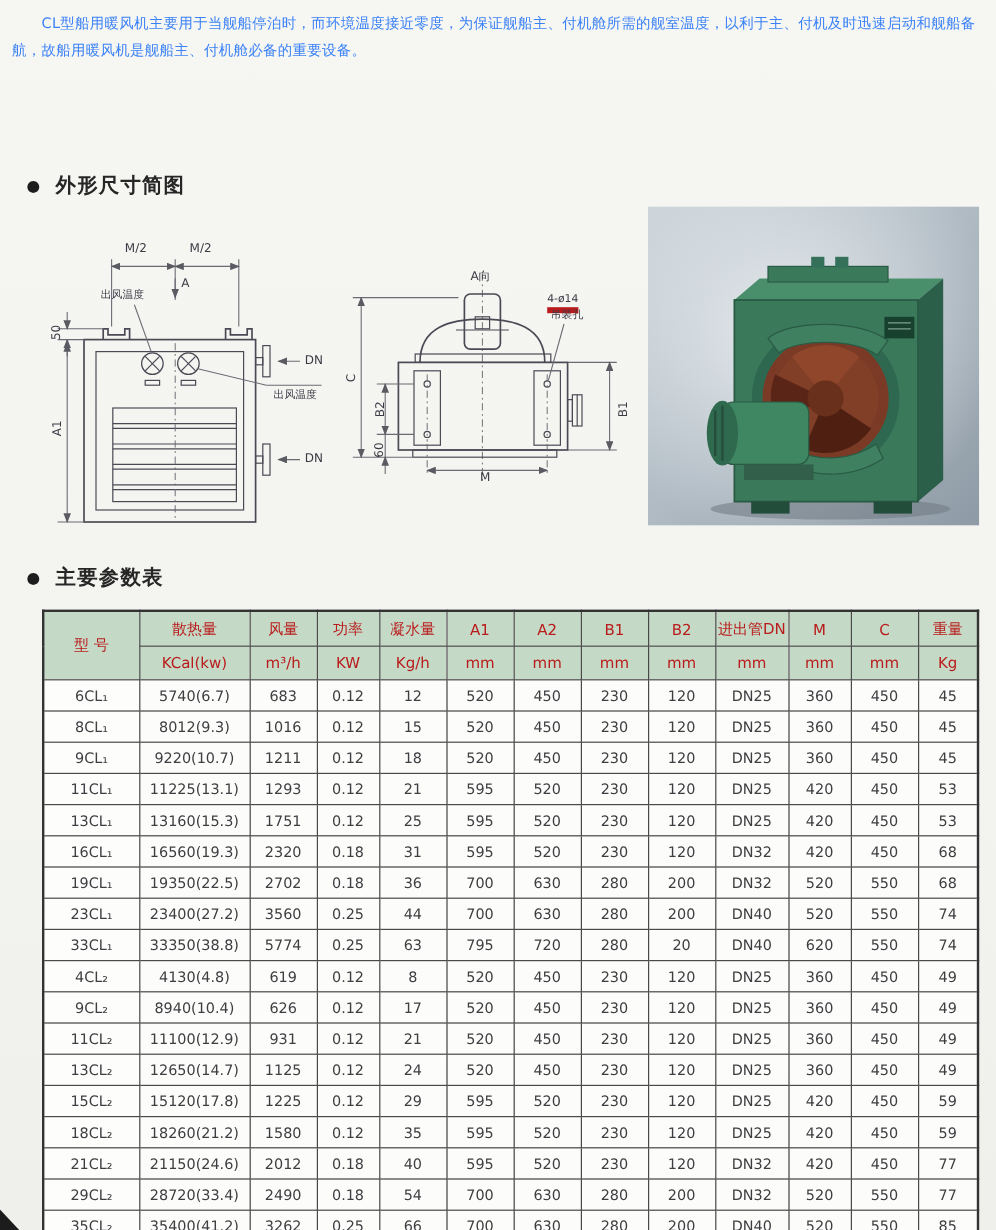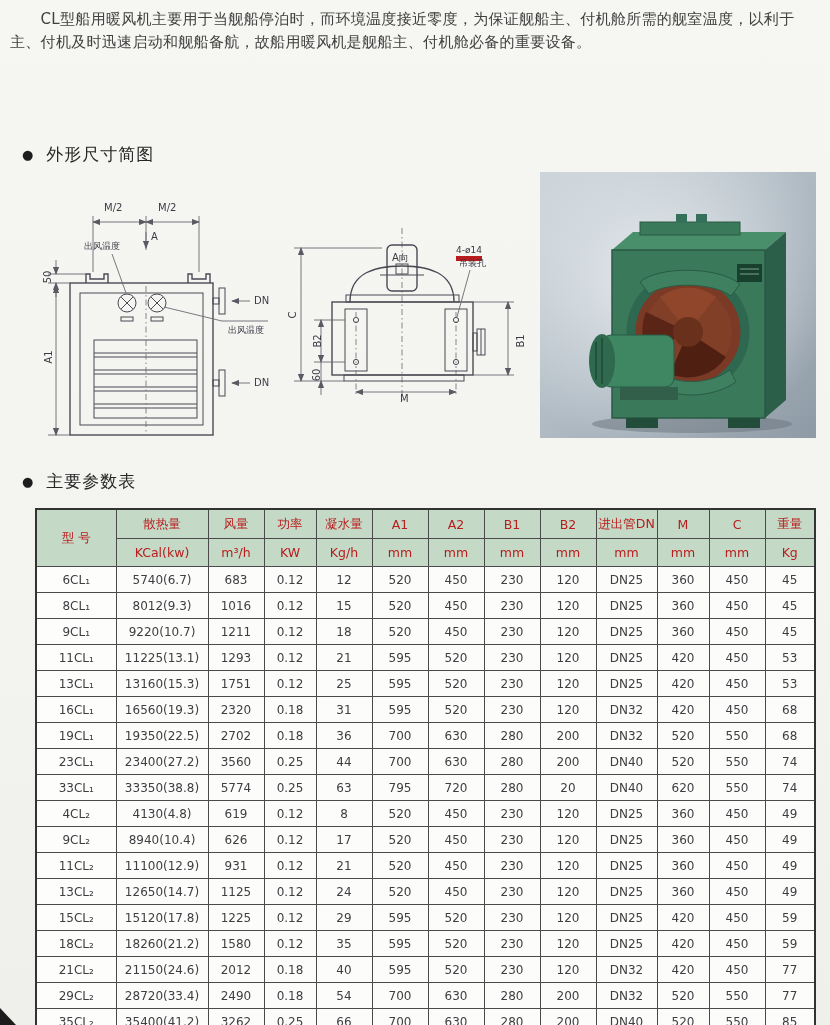--- a/index.html
+++ b/index.html
@@ -2,23 +2,23 @@
 <html><head>
 <meta charset="utf-8">
 <style>
   html,body{margin:0;padding:0;}
   body{
     width:830px;height:1025px;position:relative;overflow:hidden;
     background:linear-gradient(180deg,#f6f6f3 0%,#f3f3f0 60%,#efefec 100%);
     font-family:"DejaVu Sans",sans-serif;color:#474747;
   }
   .intro{position:absolute;left:10px;top:8px;width:812px;
-    font-size:15px;line-height:23px;color:#404040;letter-spacing:.3px;}
+    font-size:12px;line-height:23px;color:#3b82f6;letter-spacing:.3px;}
   .intro p{margin:0;white-space:pre-wrap;}
-  .sec-head{position:absolute;left:22px;font-size:17px;font-weight:normal;color:#262626;letter-spacing:1px;}
+  .sec-head{position:absolute;left:22px;font-size:17px;font-weight:bold;color:#262626;letter-spacing:1px;}
   .sec-head .bullet{font-size:13px;margin-right:12px;vertical-align:1px;color:#1d1d1d;}
   .diagram{position:absolute;text-align:right;}
   .dlabel{position:absolute;font-size:10px;color:#3b3b46;white-space:nowrap;line-height:1;}
   .dlabel.small{font-size:9px;}
   .dlabel.rot{transform:rotate(-90deg);transform-origin:center;}
   .dlabel.ul{border-bottom:5px solid #b91c1c;padding-bottom:1px;}
   svg .ln{stroke:#4a4a55;stroke-width:1.4;fill:none;}
   svg .thin{stroke:#4a4a55;stroke-width:1;fill:none;}
   svg .dim{stroke:#6a6a72;stroke-width:.9;fill:none;}
   svg .dash{stroke:#6a6a72;stroke-width:.8;fill:none;stroke-dasharray:6 3 1.5 3;}
@@ -170,21 +170,21 @@
       <line class="dash" x1="68" y1="180" x2="68" y2="205"></line>
       <line class="dash" x1="168" y1="180" x2="168" y2="205"></line>
       <line class="dim" x1="68" y1="202" x2="168" y2="202" marker-start="url(#arS)" marker-end="url(#ar)"></line>
 
       <line class="dim" x1="185" y1="112" x2="226" y2="112"></line>
       <line class="dim" x1="185" y1="185" x2="226" y2="185"></line>
       <line class="dim" x1="220" y1="112" x2="220" y2="185" marker-start="url(#arS)" marker-end="url(#ar)"></line>
 
       <line class="dim" x1="182" y1="80" x2="169" y2="127"></line>
     </svg>
-    <span class="dlabel" style="left:104px;top:36px;margin-top:27px;">A向</span>
+    <span class="dlabel" style="left:104px;top:36px;">A向</span>
     <span class="dlabel small ul" style="left:168px;top:56px;">4-ø14</span>
     <span class="dlabel small" style="left:171px;top:69px;">吊装孔</span>
     <span class="dlabel rot" style="left:2px;top:120px;">C</span>
     <span class="dlabel rot" style="left:23px;top:146px;">B2</span>
     <span class="dlabel rot" style="left:23px;top:180px;">60</span>
     <span class="dlabel" style="left:112px;top:204px;">M</span>
     <span class="dlabel rot" style="left:226px;top:146px;">B1</span>
   </div>
 
   <div class="diagram" style="left:540px;top:172px;width:276px;height:266px;">

